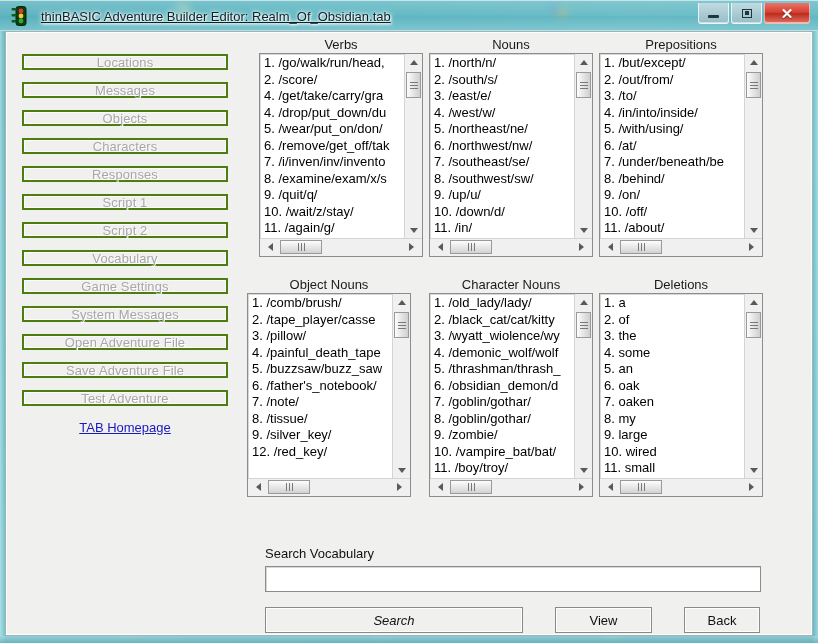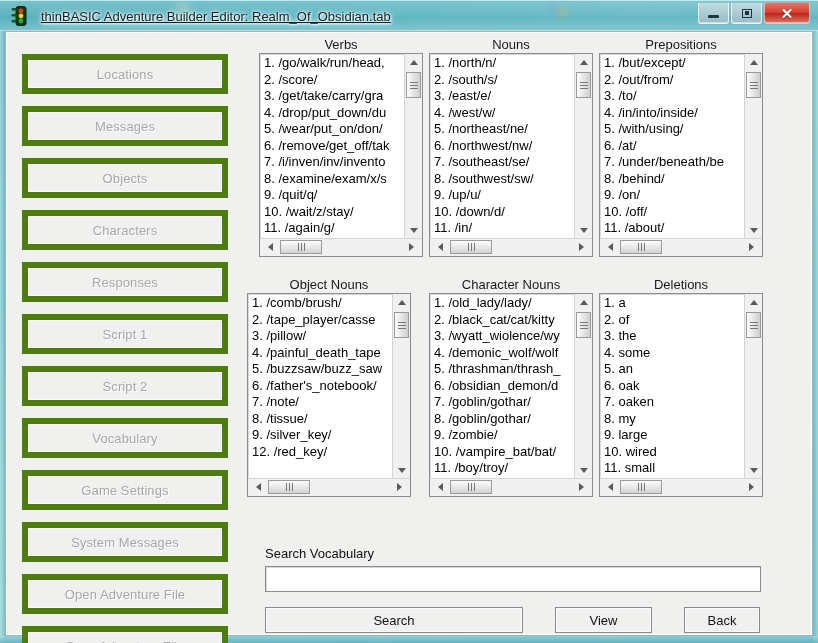--- a/index.html
+++ b/index.html
@@ -76,24 +76,24 @@
   #frame-left  { position:absolute; left:0; top:31px; width:5px; height:612px;
                  background: linear-gradient(to right, rgba(255,255,255,.55), rgba(150,205,213,.55)); }
   #frame-right { position:absolute; right:0; top:31px; width:5px; height:612px;
                  background: linear-gradient(to left, rgba(255,255,255,.55), rgba(150,205,213,.55)); }
   #frame-bottom{ position:absolute; left:0; bottom:0; width:818px; height:7px;
                  background: linear-gradient(to bottom, rgba(170,215,222,.75), rgba(110,180,192,.9)); }
 
   
   #sidebar { position:absolute; left:16px; top:22px; width:206px; }
   .side-btn {
-    width:206px; height:40px;
+    width:206px; height:16px;
     margin-bottom: 12px;
     background:#f0f0ef;
-    border:6px solid #4d7c0f;
+    border:2px solid #4d7c0f;
     box-shadow: inset 0 0 0 1px #fdfdfd;
     box-sizing:border-box;
     display:flex; align-items:center; justify-content:center;
     font-size:13px;
     color:#a7a7a7;
     text-shadow: 1px 1px 0 #ffffff;
     letter-spacing:.1px;
   }
   #tab-link {
     margin-top: 14px;
@@ -175,21 +175,21 @@
     padding: 0 4px; color:#000; outline:none;
   }
   .act-btn {
     position:absolute; height:26px;
     background:#f0f0ef; border:1px solid #8a8a8a;
     box-shadow: inset 0 0 0 1px #fdfdfd;
     box-sizing:border-box;
     display:flex; align-items:center; justify-content:center;
     font-size:13px; color:#111;
   }
-  #btn-search { left:259px; top:575px; width:258px; }
+  #btn-search { left:259px; top:575px; width:258px;font-style:italic; }
   #btn-view   { left:549px; top:575px; width:97px; }
   #btn-back   { left:678px; top:575px; width:76px; }
 </style>
 </head>
 <body>
 
 <div class="desk-blob" style="left:175px;top:2px;width:16px;height:16px;background:#f5e9a8;"></div>
 <div class="desk-blob" style="left:548px;top:1px;width:13px;height:13px;background:#4a7fd4;"></div>
 <div class="desk-blob" style="left:556px;top:6px;width:13px;height:13px;background:#e2b23a;"></div>
 <div class="desk-blob" style="left:120px;top:630px;width:22px;height:8px;background:#c7c0b4;"></div>
@@ -275,21 +275,21 @@
         </div>
       <div id="tab-link">TAB Homepage</div>
     </div>
 
     <div class="lb-group" style="left:253px; top:4px;">
       <div class="lb-title">Verbs</div>
       <div class="lb-outer">
         <div class="lb-items">
           <div>1. /go/walk/run/head,</div>
           <div>2. /score/</div>
-          <div>3. /get/take/carry/gra</div>
+          <div>4. /get/take/carry/gra</div>
           <div>4. /drop/put_down/du</div>
           <div>5. /wear/put_on/don/</div>
           <div>6. /remove/get_off/tak</div>
           <div>7. /i/inven/inv/invento</div>
           <div>8. /examine/exam/x/s</div>
           <div>9. /quit/q/</div>
           <div>10. /wait/z/stay/</div>
           <div>11. /again/g/</div>
           <div>12. /cast/invoke/</div>
         </div>

